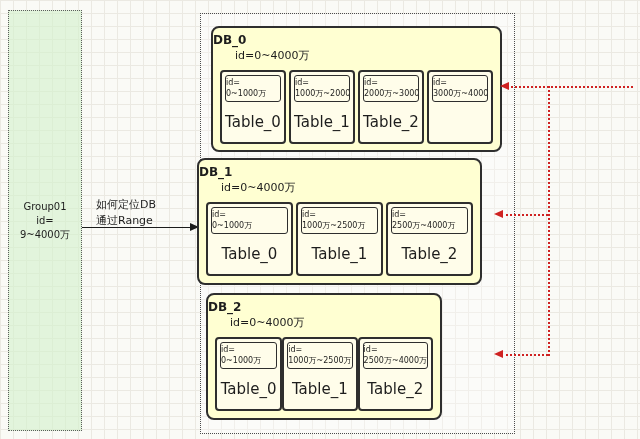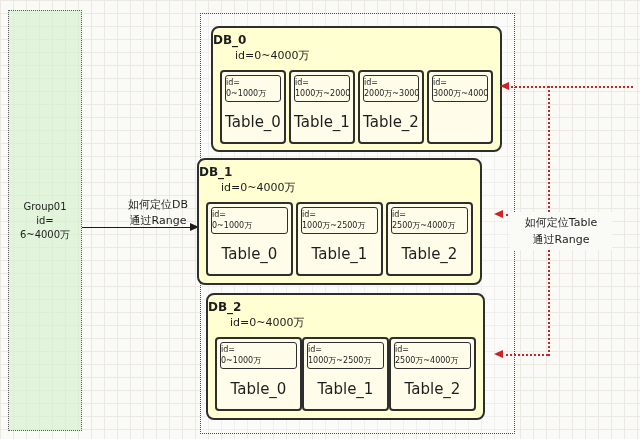--- a/index.html
+++ b/index.html
@@ -14,22 +14,22 @@
   }
   
   .group-box{
     position:absolute;left:8px;top:10px;width:72px;height:419px;
     border:1.5px dotted #5c5c5c;background:rgba(211,240,203,.62);
     display:flex;align-items:center;justify-content:center;
     text-align:center;font-size:10px;line-height:1.4;
   }
   
   .db-annotation{
-    position:absolute;left:108px;top:197px;width:100px;
-    text-align:center;font-size:11px;line-height:1.45;
+    position:absolute;left:96px;top:197px;width:100px;
+    text-align:left;font-size:11px;line-height:1.45;
   }
   .black-arrow-line{
     position:absolute;left:82px;top:227px;width:109px;height:0;
     border-top:1.5px solid #1b1b1b;
   }
   .black-arrow-head{
     position:absolute;left:190px;top:223px;width:0;height:0;
     border-top:4.5px solid transparent;border-bottom:4.5px solid transparent;
     border-left:9px solid #1b1b1b;
   }
@@ -74,21 +74,21 @@
 </style>
 </head>
 <body>
 
 <div class="canvas">
 
   <div class="group-box">
     <div>
       <div>Group01</div>
       <div>id=</div>
-      <div>6~4000万</div>
+      <div>9~4000万</div>
     </div>
   </div>
 
   <div class="db-annotation">
     <div>如何定位DB</div>
     <div>通过Range</div>
   </div>
   <div class="black-arrow-line"></div>
   <div class="black-arrow-head"></div>
 
@@ -149,21 +149,21 @@
       <div class="table-box">
         <div class="id-box">
           <div>id=</div>
           <div>2500万~4000万</div>
         </div>
         <div class="name-wrap">Table_2</div>
       </div>
     </div>
   </div>
 
-  <div class="db-box db3col" style="left:206px;top:293px;width:279px;height:127px;">
+  <div class="db-box db3col" style="left:206px;top:293px;width:236px;height:127px;">
     <div class="db-title">DB_2</div>
     <div class="db-range">id=0~4000万</div>
     <div class="tables">
       <div class="table-box">
         <div class="id-box">
           <div>id=</div>
           <div>0~1000万</div>
         </div>
         <div class="name-wrap">Table_0</div>
       </div>
@@ -185,18 +185,14 @@
   </div>
 
   <div class="red-hline" style="left:507px;top:86px;width:126px;"></div>
   <div class="red-vline" style="left:548px;top:86px;height:270px;"></div>
   <div class="red-hline" style="left:501px;top:214px;width:47px;"></div>
   <div class="red-hline" style="left:501px;top:354px;width:47px;"></div>
   <div class="red-arrow-left" style="left:500px;top:82px;"></div>
   <div class="red-arrow-left" style="left:494px;top:210px;"></div>
   <div class="red-arrow-left" style="left:494px;top:350px;"></div>
 
-  <div class="table-annotation">
-    <div>如何定位Table</div>
-    <div>通过Range</div>
-  </div>
 
 </div>
 
 </body></html>

